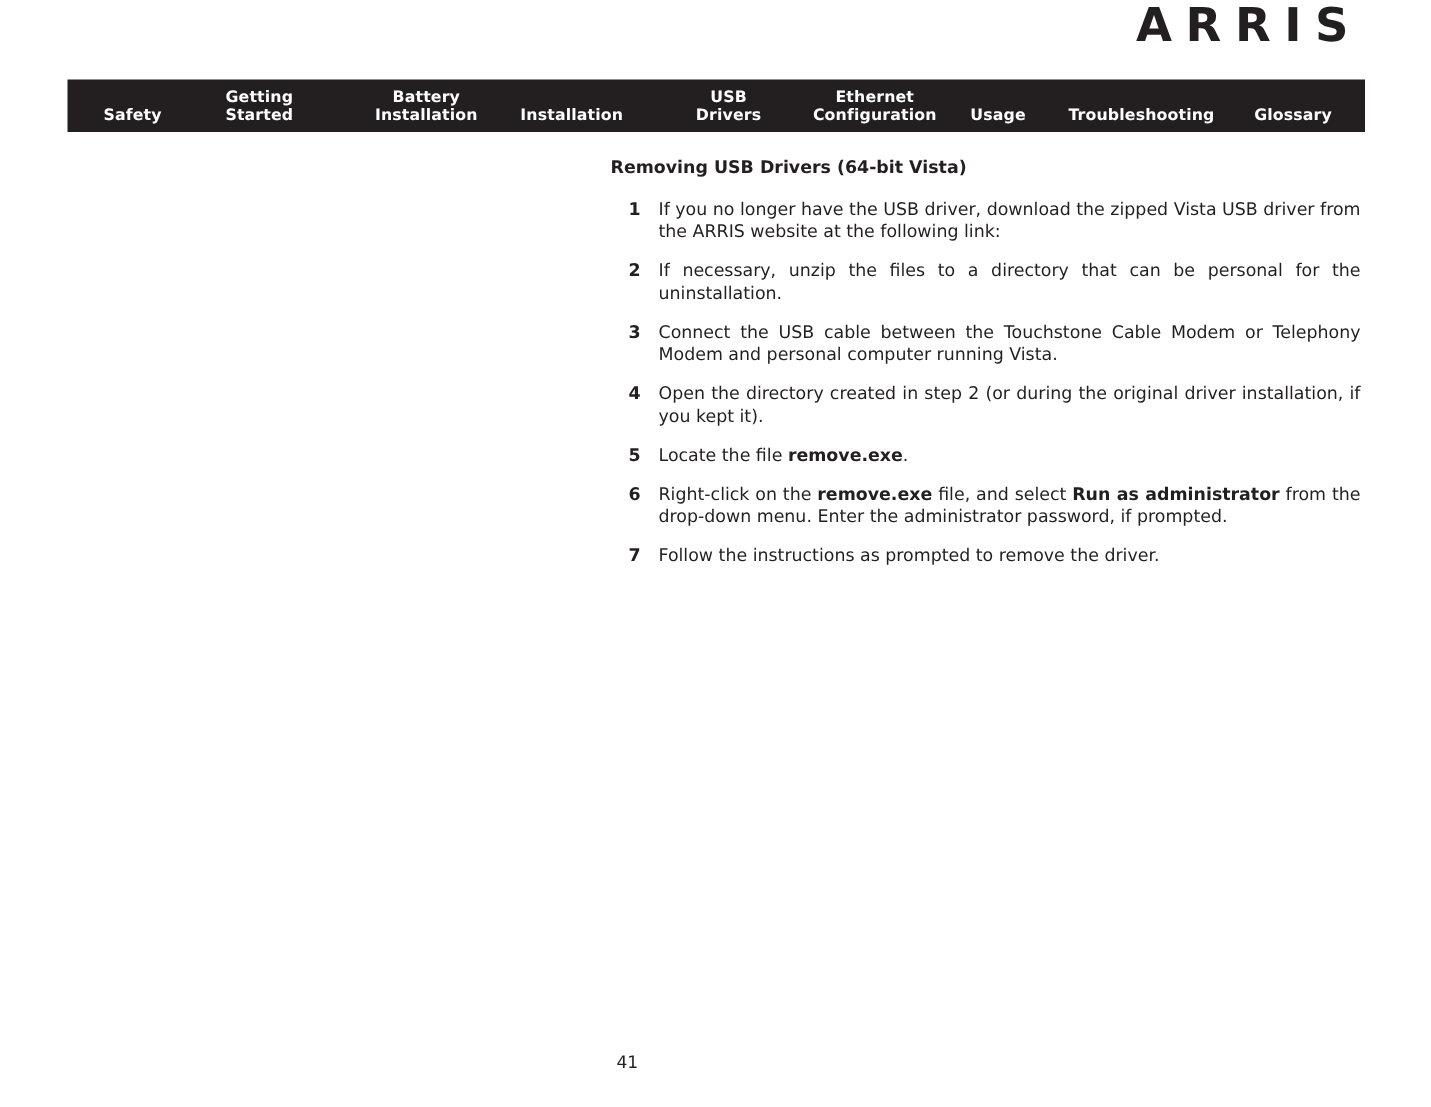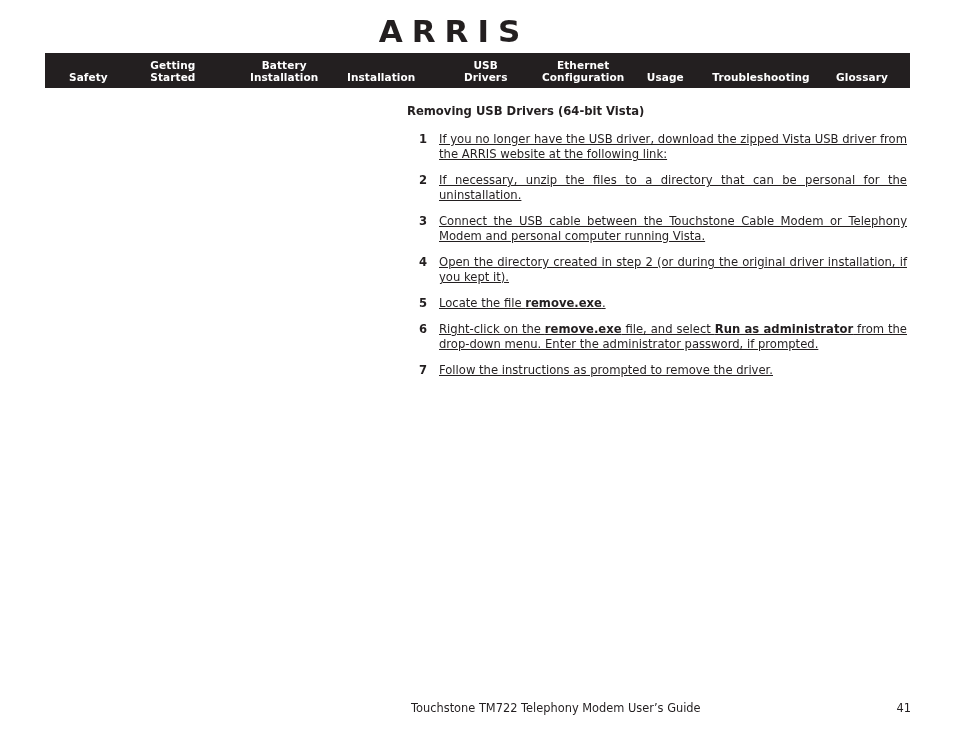--- a/index.html
+++ b/index.html
@@ -13,25 +13,25 @@
     background: #ffffff;
     font-family: "DejaVu Sans", "Liberation Sans", sans-serif;
     color: #231f20;
     overflow: hidden;
     position: relative;
   }
 
   
   .brand-bar {
     position: absolute;
-    top: 14px;
+    top: 0;
     left: 0;
     width: 910px;
     height: 34px;
-    text-align: center;
+    text-align: right;
   }
   .brand-logo {
     font-family: "DejaVu Sans", "Liberation Sans", sans-serif;
     font-size: 31px;
     font-weight: bold;
     letter-spacing: 9px;
     color: #231f20;
     line-height: 34px;
     padding-right: 2px;
     display: inline-block;
@@ -112,21 +112,20 @@
     padding-right: 12px;
     box-sizing: border-box;
     color: #231f20;
   }
   .step-body {
     flex: 1 1 auto;
     font-size: 11.6px;
     line-height: 15px;
     color: #231f20;
     text-align: justify;
-    text-decoration: underline;
   }
   .step-body b { font-weight: bold; }
 
   .step-link-wrap {
     margin-top: 11px;
     margin-bottom: 2px;
   }
   .doc-link {
     color: #4f5fa4;
     text-decoration: underline;
@@ -214,15 +213,14 @@
 
     <li class="step">
       <div class="step-num">7</div>
       <div class="step-body tight">Follow the instructions as prompted to remove the driver.</div>
     </li>
 
   </ol>
 </div>
 
 <div class="footer">
-  <span class="footer-title">Touchstone TM722 Telephony Modem User’s Guide</span>
   <span class="footer-page">41</span>
 </div>
 
 </body></html>

